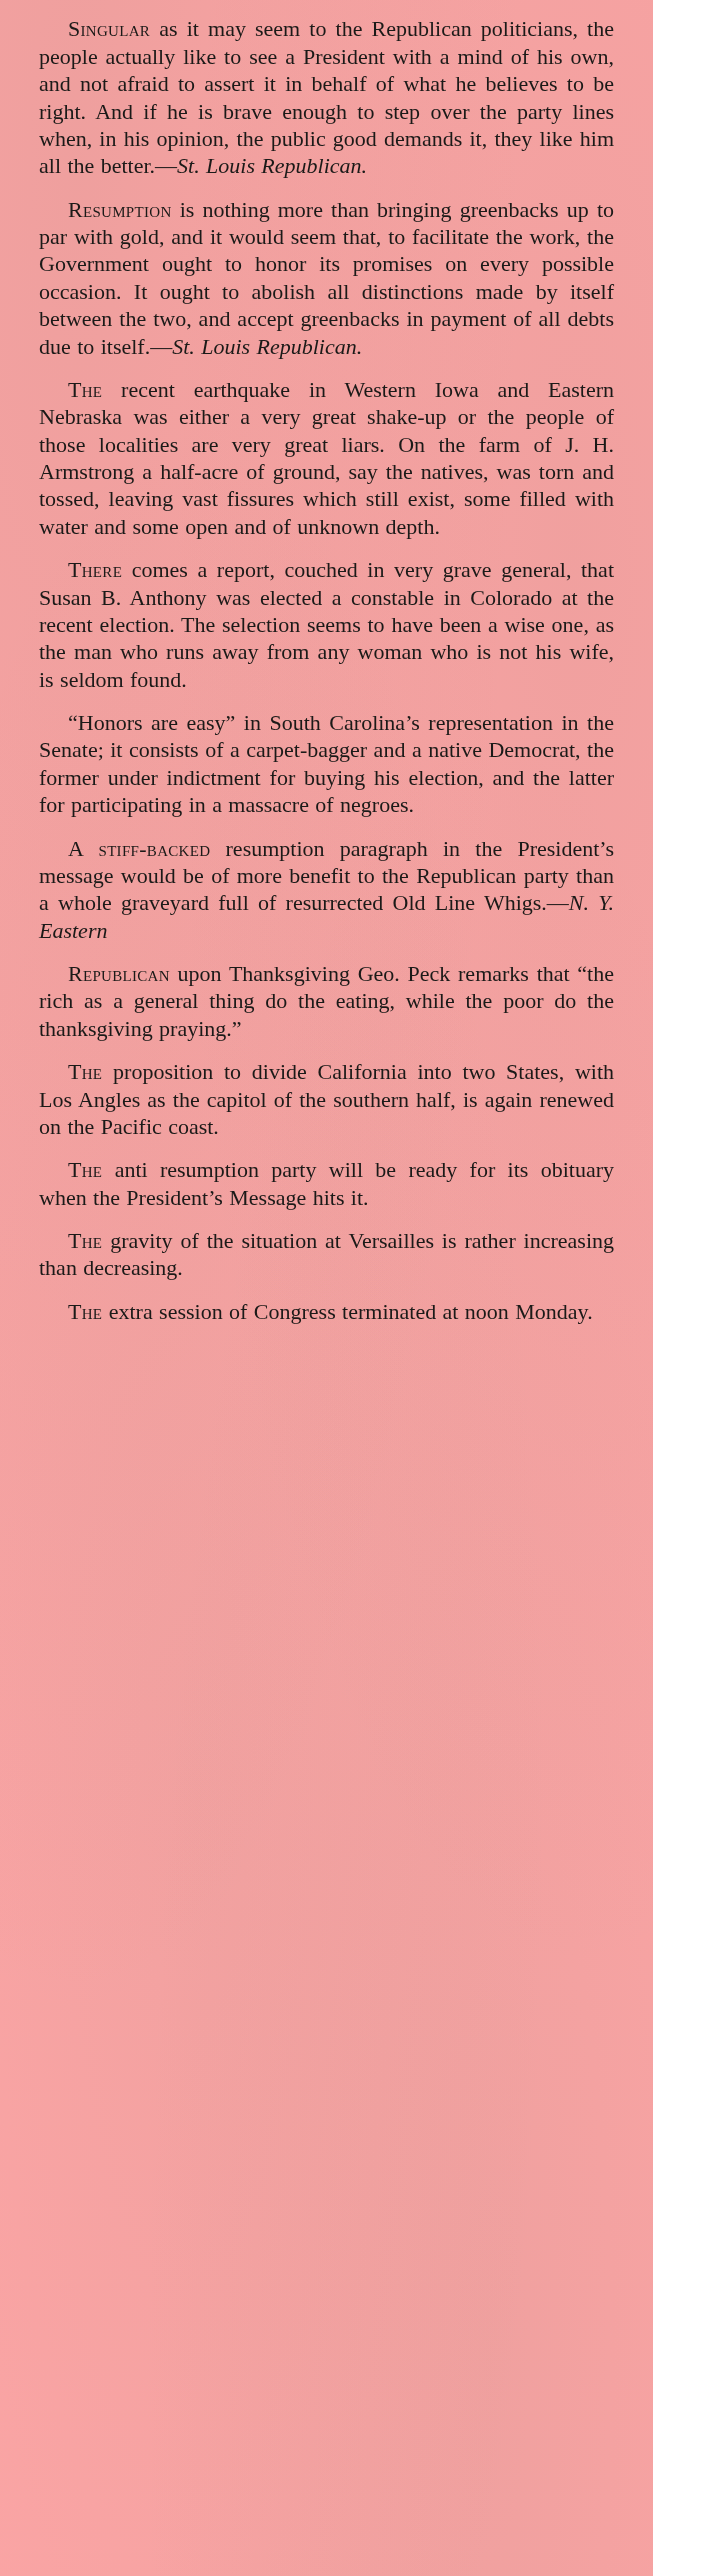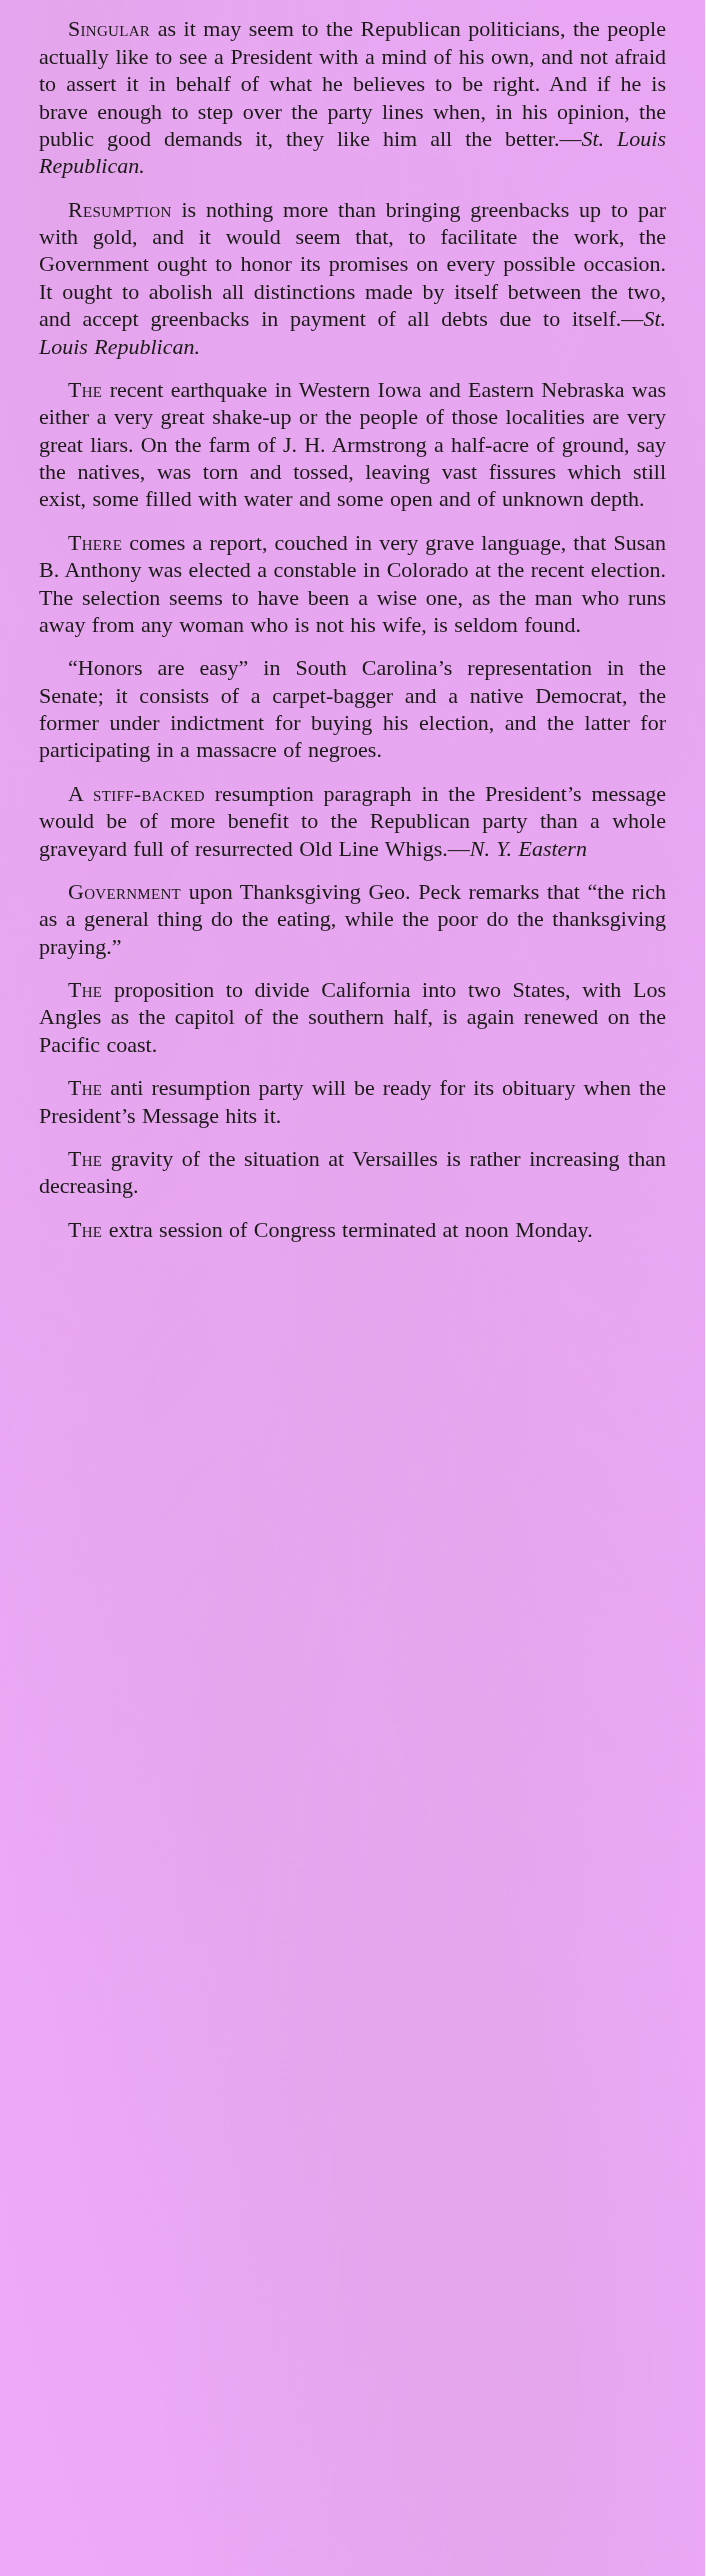--- a/index.html
+++ b/index.html
@@ -5,23 +5,23 @@
   html, body {
     margin: 0;
     padding: 0;
     background: #ffffff;
   }
   body {
     width: 707px;
     font-family: "Liberation Serif", serif;
   }
   #page {
-    width: 705px;
+    width: 653px;
     min-height: 2576px;
-    background: #f0abfc;
+    background: #fca5a5;
     position: relative;
     box-sizing: border-box;
     padding: 15.4px 39px 20.5px 39px;
   }
   
   #page::before {
     content: "";
     position: absolute;
     inset: 0;
     background:
@@ -70,33 +70,33 @@
 
     <p class="item blur-b">
       <span class="sc">Resumption</span><span> is nothing more than bringing greenbacks up to par with gold, and it would seem that, to facilitate the work, the Government ought to honor its promises on every possible occasion. It ought to abolish all distinctions made by itself between the two, and accept greenbacks in payment of all debts due to itself.—</span><span class="src">St. Louis Republican.</span>
     </p>
 
     <p class="item blur-a">
       <span class="sc">The</span><span> recent earthquake in Western Iowa and Eastern Nebraska was either a very great shake-up or the people of those localities are very great liars. On the farm of J. H. Armstrong a half-acre of ground, say the natives, was torn and tossed, leaving vast fissures which still exist, some filled with water and some open and of unknown depth.</span><span class="src"></span>
     </p>
 
     <p class="item blur-b">
-      <span class="sc">There</span><span> comes a report, couched in very grave language, that Susan B. Anthony was elected a constable in Colorado at the recent election. The selection seems to have been a wise one, as the man who runs away from any woman who is not his wife, is seldom found.</span><span class="src"></span>
+      <span class="sc">There</span><span> comes a report, couched in very grave general, that Susan B. Anthony was elected a constable in Colorado at the recent election. The selection seems to have been a wise one, as the man who runs away from any woman who is not his wife, is seldom found.</span><span class="src"></span>
     </p>
 
     <p class="item blur-a">
       <span class="sc"></span><span>“Honors are easy” in South Carolina’s representation in the Senate; it consists of a carpet-bagger and a native Democrat, the former under indictment for buying his election, and the latter for participating in a massacre of negroes.</span><span class="src"></span>
     </p>
 
     <p class="item blur-b">
       <span class="sc">A stiff-backed</span><span> resumption paragraph in the President’s message would be of more benefit to the Republican party than a whole graveyard full of resurrected Old Line Whigs.—</span><span class="src">N. Y. Eastern</span>
     </p>
 
     <p class="item blur-a">
-      <span class="sc">Government</span><span> upon Thanksgiving Geo. Peck remarks that “the rich as a general thing do the eating, while the poor do the thanksgiving praying.”</span><span class="src"></span>
+      <span class="sc">Republican</span><span> upon Thanksgiving Geo. Peck remarks that “the rich as a general thing do the eating, while the poor do the thanksgiving praying.”</span><span class="src"></span>
     </p>
 
     <p class="item blur-b">
       <span class="sc">The</span><span> proposition to divide California into two States, with Los Angles as the capitol of the southern half, is again renewed on the Pacific coast.</span><span class="src"></span>
     </p>
 
 
     <p class="item blur-b">
       <span class="sc">The</span><span> anti resumption party will be ready for its obituary when the President’s Message hits it.</span><span class="src"></span>
     </p>

